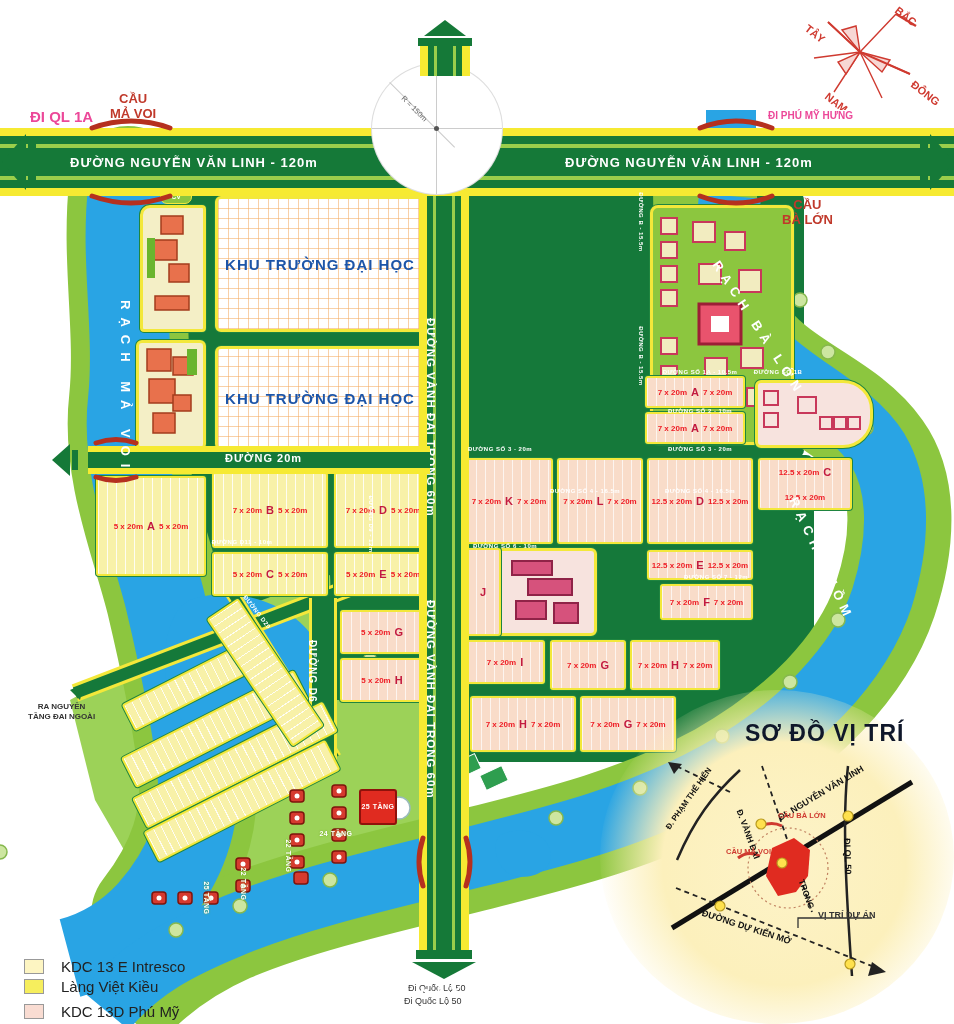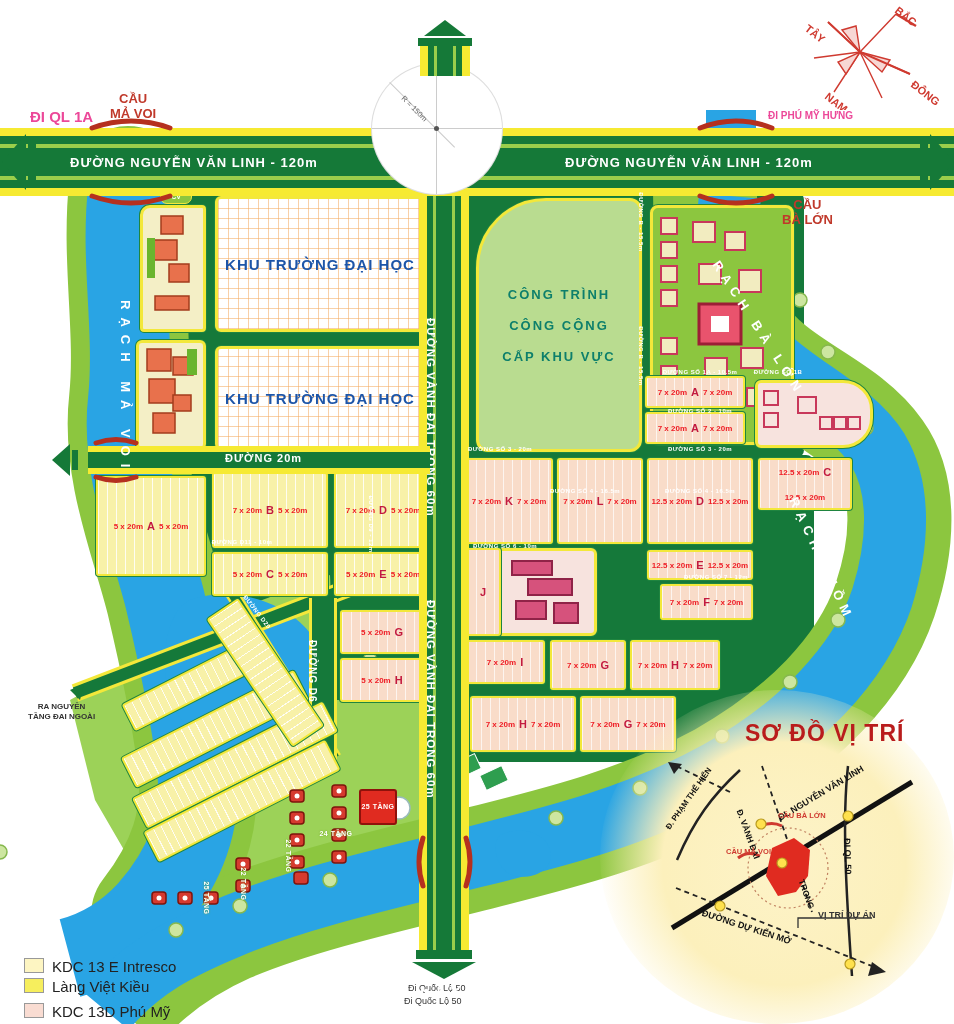--- a/index.html
+++ b/index.html
@@ -30,21 +30,21 @@
   .parcel .sz{color:#ee1c25;font-size:8px;font-weight:bold;white-space:nowrap;}
   .parcel .lt{color:#c21a3f;font-size:11px;font-weight:bold;}
   .flabel{position:absolute;white-space:nowrap;transform-origin:center;}
   .rlabel{color:#fff;font-weight:bold;font-size:6px;letter-spacing:.5px;}
   .towerlabel{color:#fff;font-weight:bold;font-size:7px;text-shadow:0 0 2px #7a2;letter-spacing:.5px;}
   .onred{color:#fff;font-size:7px;font-weight:bold;text-shadow:none;}
   
   .redlab{color:#c0392b;font-weight:bold;text-align:center;line-height:1.15;}
   .blacklab{color:#ec4899;font-weight:bold;white-space:nowrap;}
   .riverlab{color:#fff;font-weight:bold;letter-spacing:6px;white-space:nowrap;}
-  .legend-row{display:flex;gap:8px;margin-bottom:3px;}
+  .legend-row{display:flex;align-items:center;gap:17px;margin-bottom:3px;}
   .legend-sw{width:20px;height:15px;border:1px solid #999;box-sizing:border-box;}
   .legend-lb{font-size:15px;color:#222;}
   .strip{position:absolute;background:#f8f1a8;background-image:repeating-linear-gradient(90deg,rgba(255,255,255,.85) 0 1px,transparent 1px 8px);
     border:2px solid #f3e83a;box-shadow:0 0 0 1px #1f8540;border-radius:3px;}
   .inset-lab{position:absolute;color:#111;font-weight:bold;white-space:nowrap;}
   .inset-red{position:absolute;color:#cf3a30;font-weight:bold;line-height:1.1;font-size:7.5px;white-space:nowrap;}
 </style>
 </head>
 <body>
 
@@ -128,25 +128,20 @@
         <rect x="8" y="6" width="24" height="22"></rect>
           <rect x="34" y="14" width="20" height="18"></rect>
         <rect x="10" y="36" width="26" height="24"></rect>
           <rect x="34" y="52" width="18" height="16"></rect>
         <rect x="14" y="70" width="22" height="20"></rect>
       </g>
       <rect x="48" y="6" width="10" height="26" fill="#6ab52e"></rect>
     </svg>
   </div>
 
-  <div class="block publicb abs" style="left:476px;top:198px;width:166px;height:254px;">
-    <span>CÔNG TRÌNH</span>
-    <span>CÔNG CỘNG</span>
-    <span>CẤP KHU VỰC</span>
-  </div>
 
   <div class="block necomplex abs" style="left:650px;top:205px;width:144px;height:240px;">
     <svg width="138" height="234">
       <g fill="#f2ecc0" stroke="#c8385a" stroke-width="2">
         <rect x="8" y="10" width="16" height="16"></rect>
           <rect x="8" y="34" width="16" height="16"></rect>
         <rect x="8" y="58" width="16" height="16"></rect>
           <rect x="8" y="82" width="16" height="16"></rect>
         <rect x="8" y="130" width="16" height="16"></rect>
           <rect x="8" y="158" width="16" height="16"></rect>
@@ -451,21 +446,21 @@
     </g>
     <g fill="#cf3a30" font-size="11" font-weight="bold" font-family="Liberation Sans,sans-serif">
       <text x="96" y="12" transform="rotate(38 96 12)" id="cp-n">BẮC</text>
       <text x="6" y="30" transform="rotate(38 6 30)" id="cp-w">TÂY</text>
       <text x="112" y="86" transform="rotate(38 112 86)" id="cp-e">ĐÔNG</text>
       <text x="26" y="98" transform="rotate(38 26 98)" id="cp-s">NAM</text>
     </g>
   </svg>
 
   <div class="abs" style="left:600px;top:690px;width:354px;height:334px;background:radial-gradient(circle at 52% 52%, #fdf3c8 0%, #fcf0bc 48%, rgba(252,240,188,0) 74%);border-radius:50%;"></div>
-  <div class="abs" style="left:745px;top:720px;font-size:23px;font-weight:bold;color:#b91c1c;letter-spacing:1px;">SƠ ĐỒ VỊ TRÍ</div>
+  <div class="abs" style="left:745px;top:720px;font-size:23px;font-weight:bold;color:#0f172a;letter-spacing:1px;">SƠ ĐỒ VỊ TRÍ</div>
   <svg class="abs" style="left:610px;top:700px;" width="344" height="324">
     <line x1="62" y1="228" x2="302" y2="82" stroke="#111" stroke-width="5"></line>
     <path d="M67,160 C84,120 102,96 130,70" stroke="#222" stroke-width="2.5" fill="none"></path>
     <path d="M120,92 L62,64" stroke="#222" stroke-width="1.8" stroke-dasharray="5,4"></path>
     <polygon points="58,62 72,64 64,74" fill="#222"></polygon>
     <path d="M152,66 L202,212" stroke="#222" stroke-width="1.8" stroke-dasharray="5,4"></path>
     <path d="M238,66 C232,120 236,190 242,276" stroke="#222" stroke-width="2.5" fill="none"></path>
     <path d="M66,188 L272,270" stroke="#222" stroke-width="1.8" stroke-dasharray="5,4"></path>
     <polygon points="276,272 262,262 258,276" fill="#222"></polygon>
     <circle cx="178" cy="168" r="40" stroke="#c08060" stroke-width="1.2" stroke-dasharray="2,3" fill="none"></circle>

